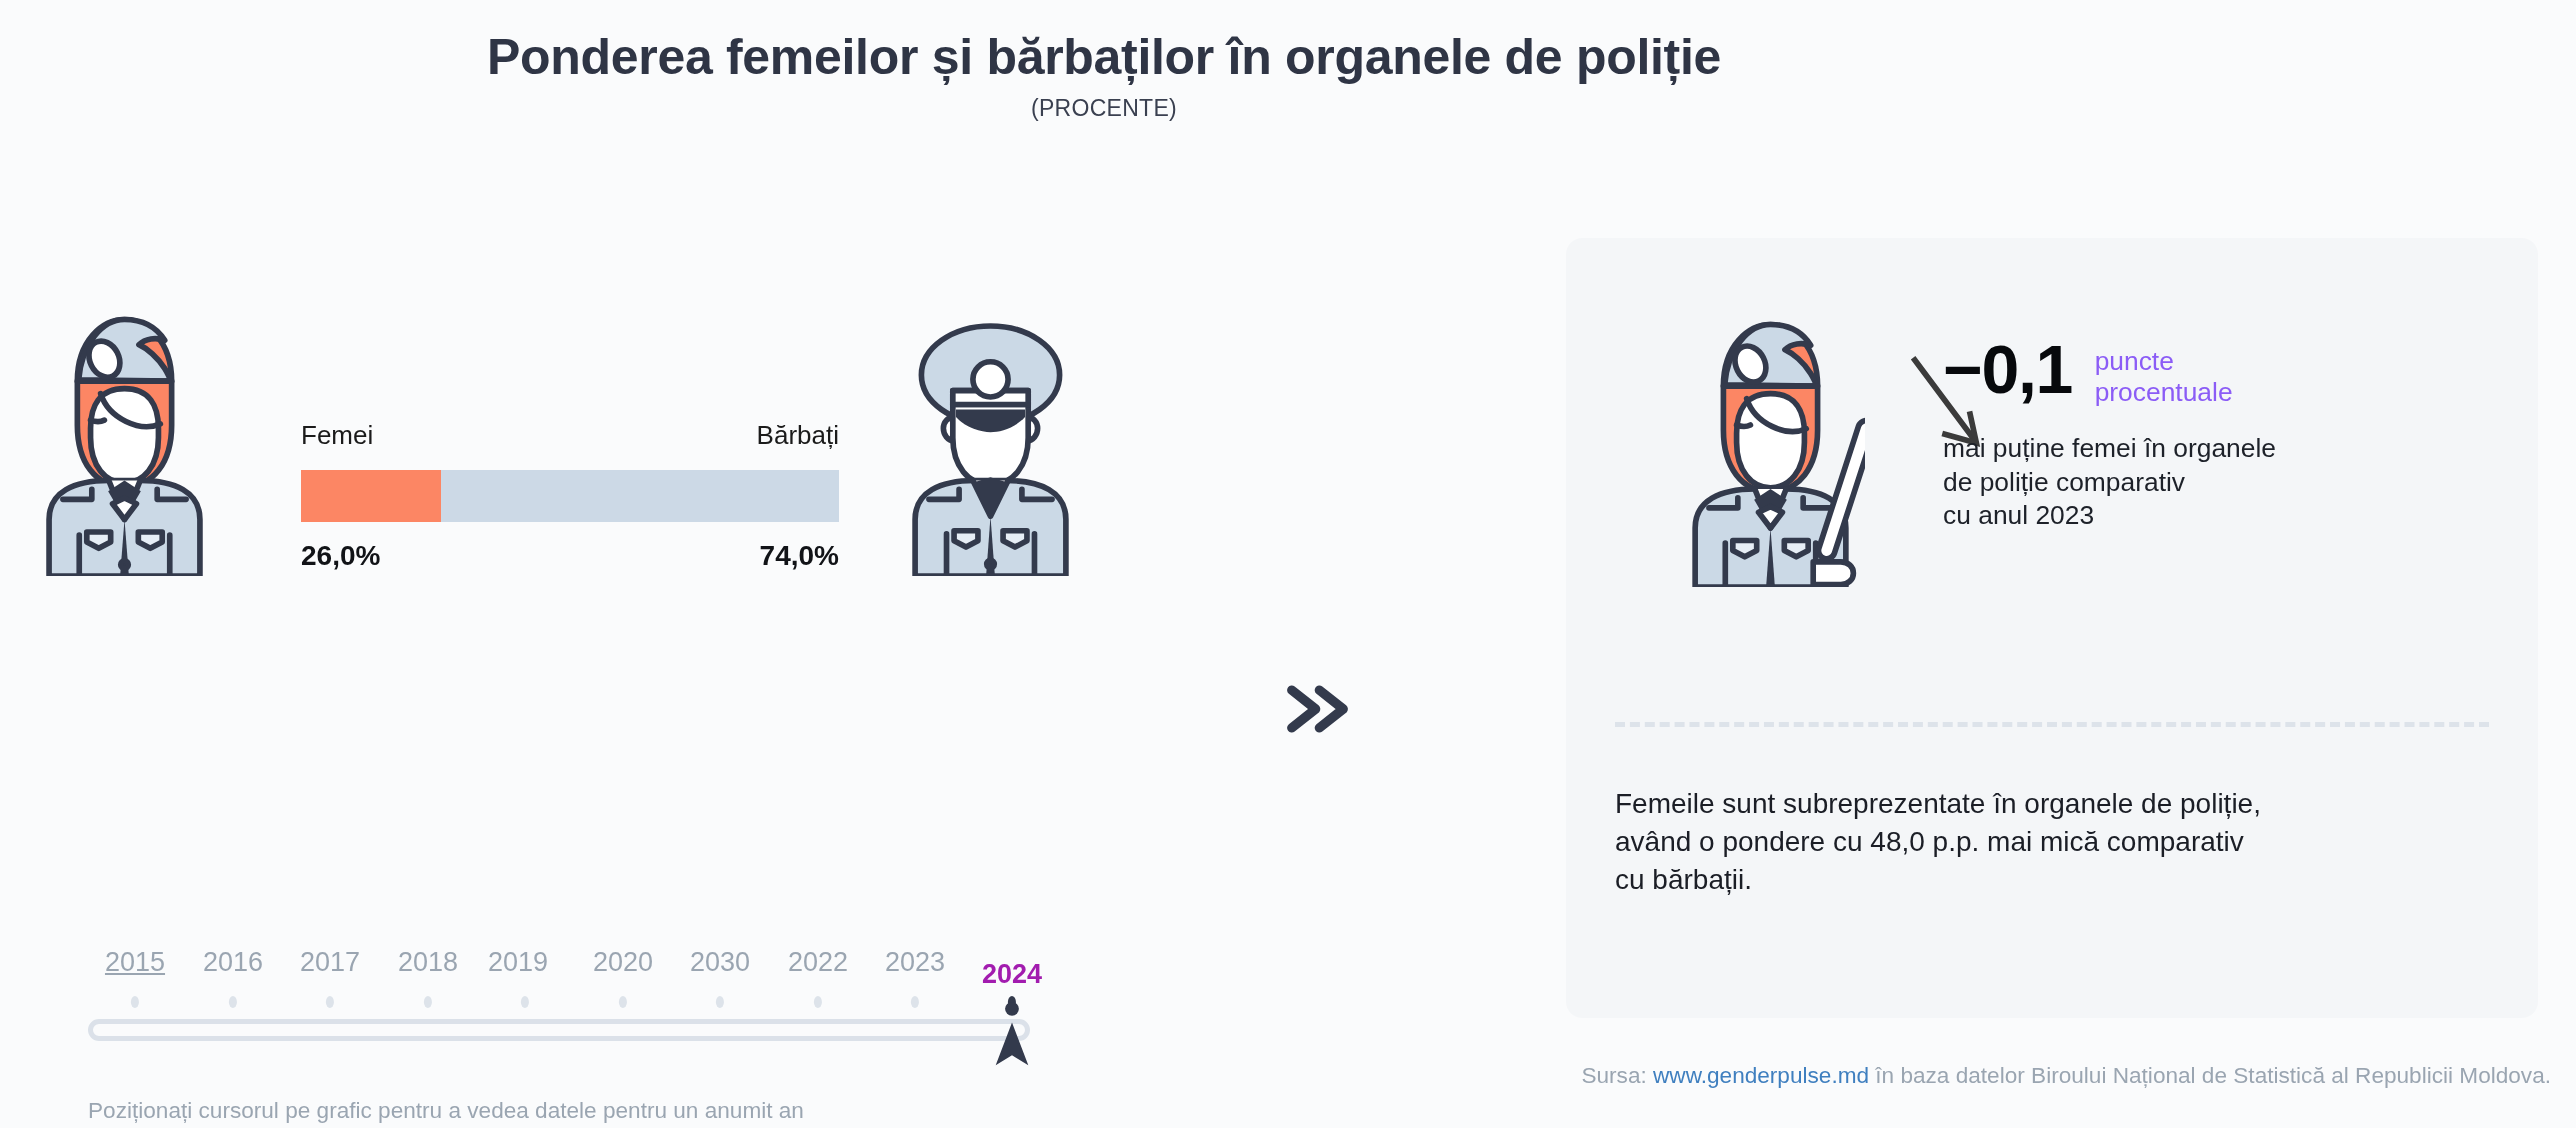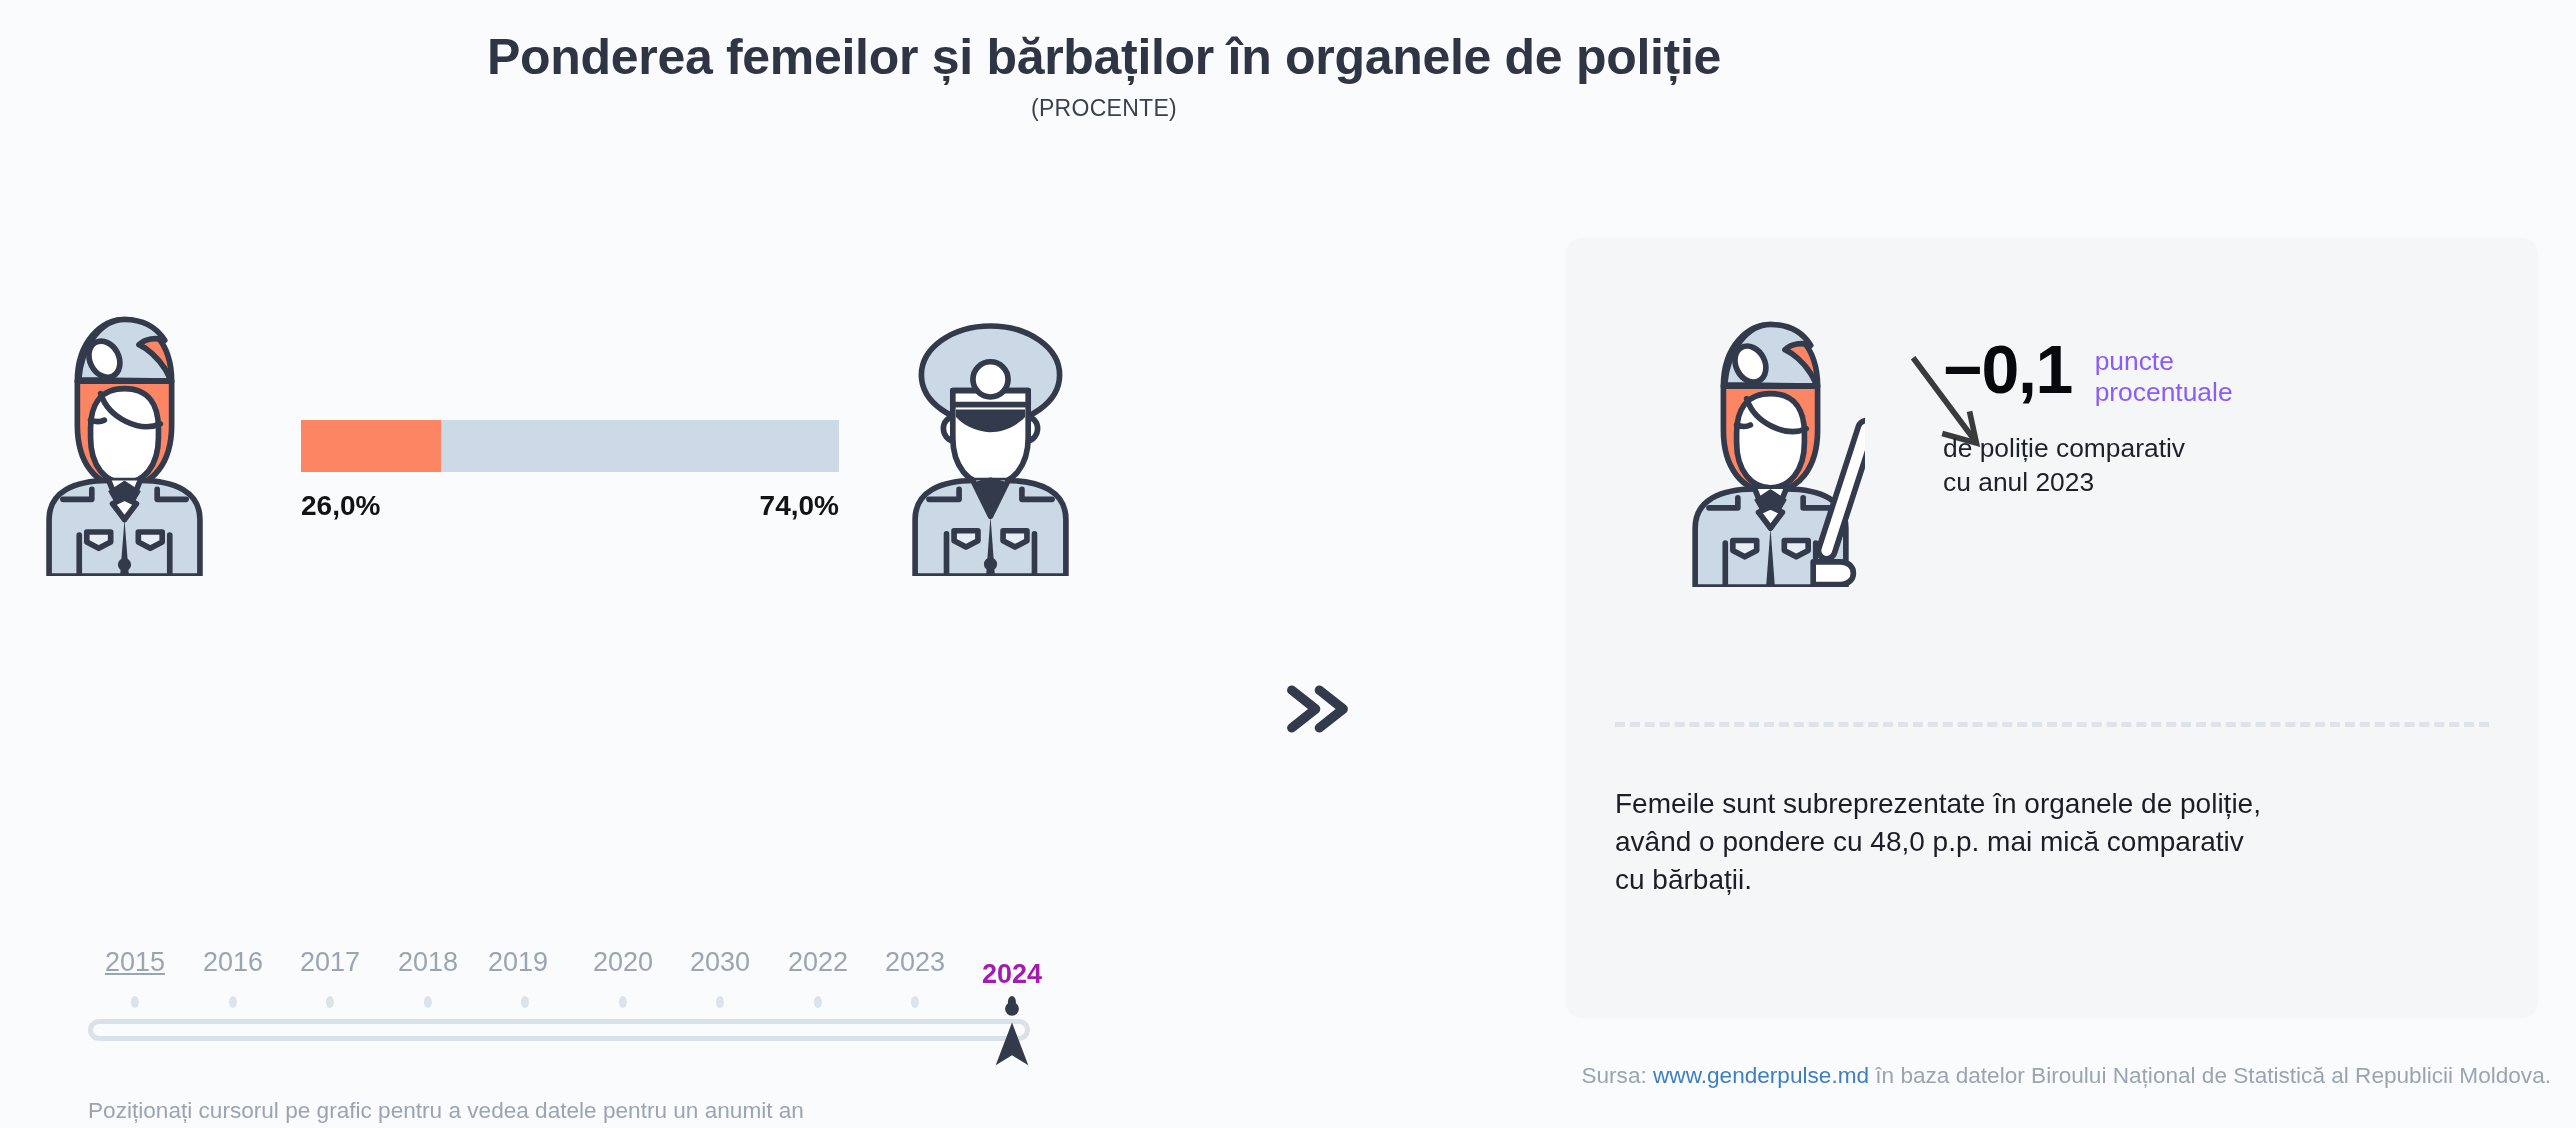--- a/index.html
+++ b/index.html
@@ -279,20 +279,24 @@
           <path d="M90 350 L128 350 L128 366 L109 376 L90 366 Z" fill="#e7eef6"></path>
           <path d="M172 350 L210 350 L210 366 L191 376 L172 366 Z" fill="#e7eef6"></path>
           <path d="M52 298 L98 298 L98 282"></path>
           <path d="M248 298 L202 298 L202 282"></path>
           <circle cx="150" cy="402" r="6" fill="none"></circle>
         </g>
       </svg>
     </div>
 
     <div class="bar-block">
+      <div class="bar-labels">
+        <span>Femei</span>
+        <span>Bărbați</span>
+      </div>
       <div class="bar">
         <div class="bar-seg-women" id="seg-women" style="width: 26%;"></div>
         <div class="bar-seg-men" id="seg-men" style="width: 74%;"></div>
       </div>
       <div class="bar-values">
         <span>26,0%</span>
         <span>74,0%</span>
       </div>
     </div>
 
@@ -407,20 +411,21 @@
 
     <div class="delta-wrap">
       <div class="delta-row">
         <div class="delta-value">−0,1</div>
         <div class="delta-unit">
           <div>puncte</div>
           <div>procentuale</div>
         </div>
       </div>
       <div class="delta-desc">
+        <div>mai puține femei în organele</div>
         <div>de poliție comparativ</div>
         <div>cu anul 2023</div>
       </div>
     </div>
 
     <div class="divider"></div>
 
     <div class="card-note">
       <div>Femeile sunt subreprezentate în organele de poliție,</div>
       <div>având o pondere cu 48,0 p.p. mai mică comparativ</div>

